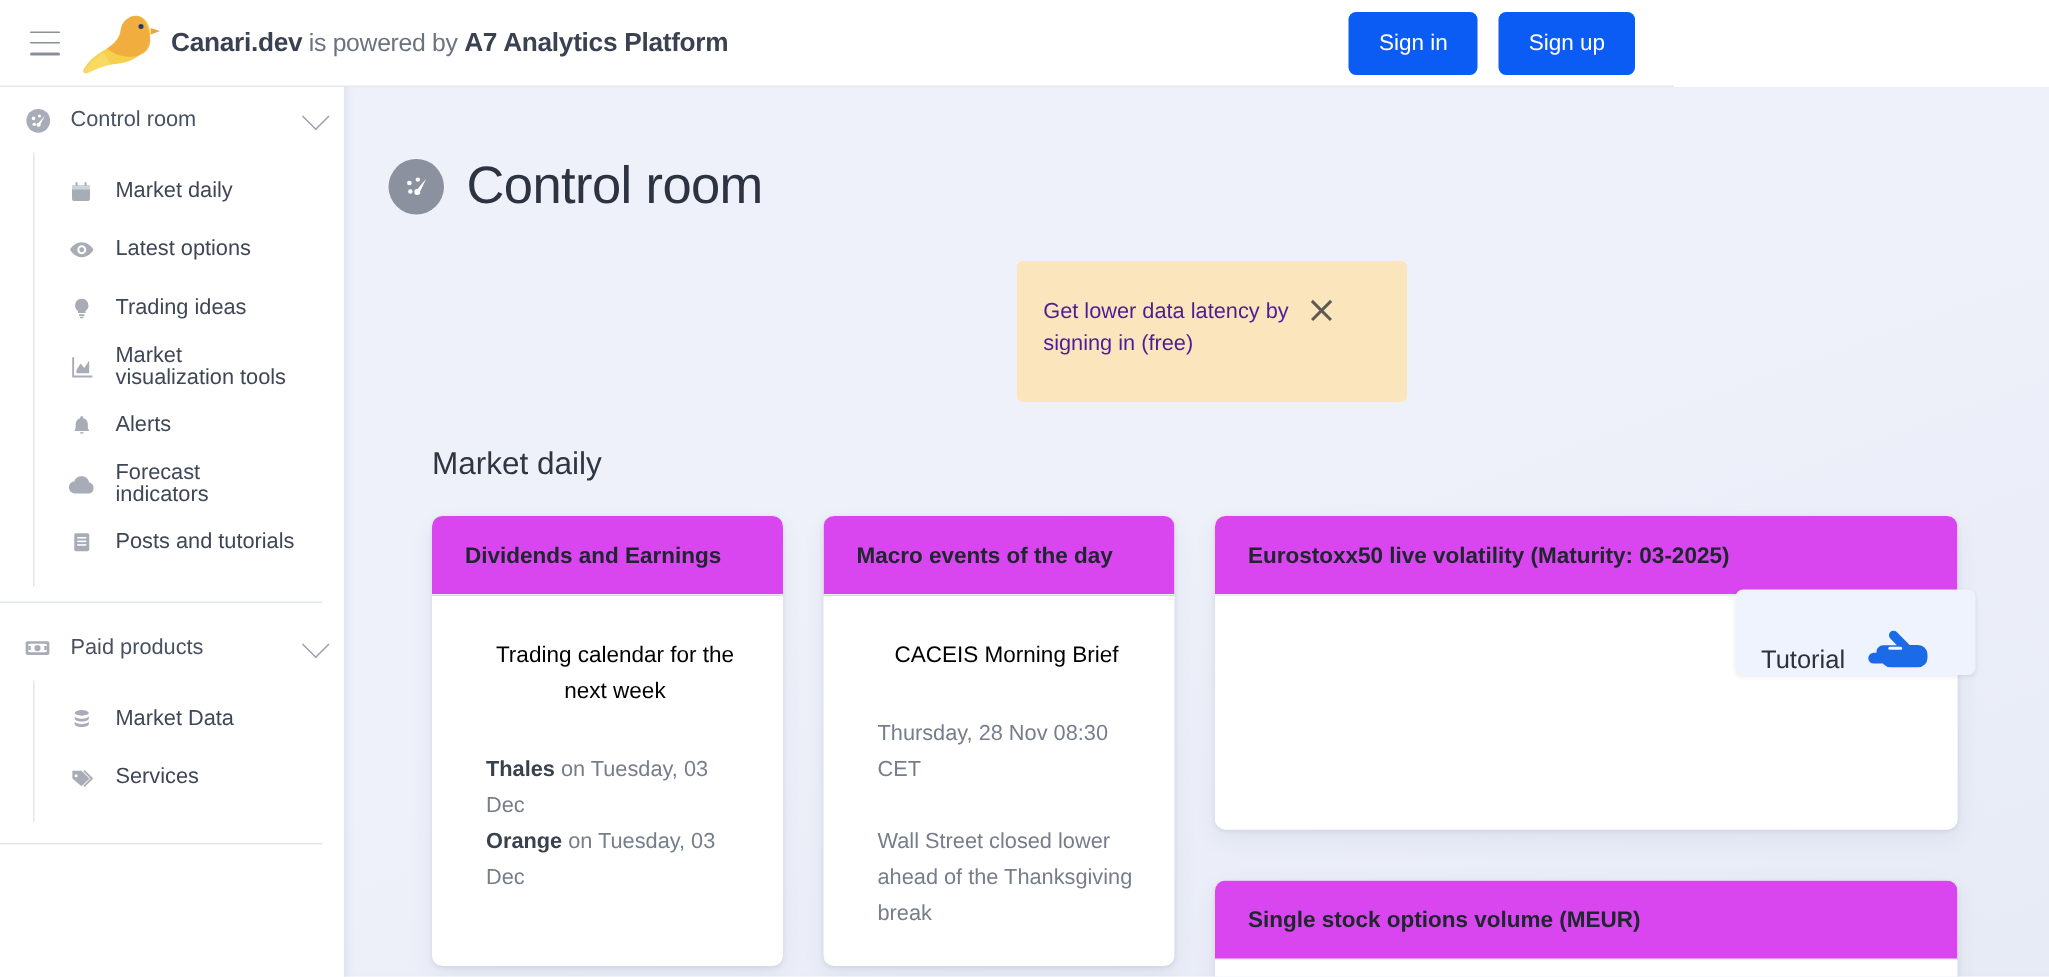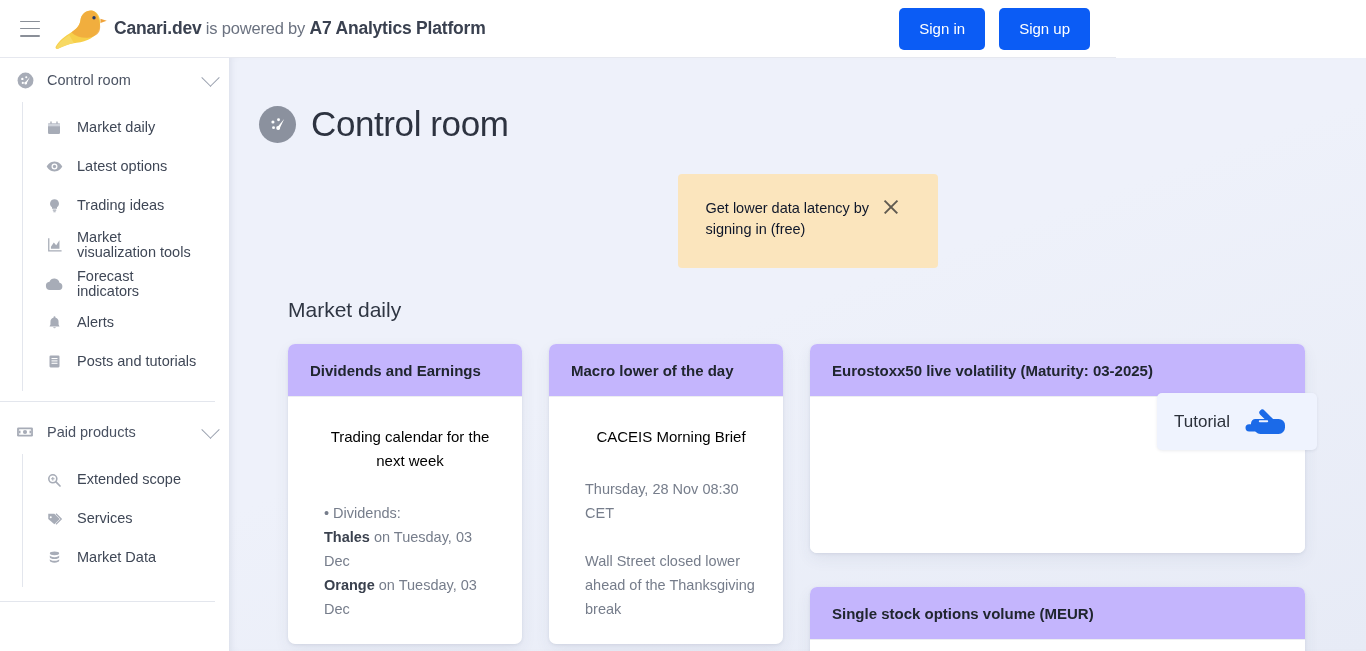--- a/index.html
+++ b/index.html
@@ -132,22 +132,22 @@
   .notice-wrap { display:flex; justify-content: center; margin-top: 30px; }
   .notice {
     width: 260px; min-height: 94px;
     background: #fbe5bd;
     border-radius: 4px;
     padding: 24px 14px 22px 18px;
     display: flex; align-items: flex-start;
     margin-left: 20px;
   }
   .notice-text {
-    font-size: 14.5px; color: #0f172a; line-height: 21px;
-    flex: 1; max-width: 168px; margin-left: 10px;
+    font-size: 14.5px; color: #4c1d95; line-height: 21px;
+    flex: 1; max-width: 168px;
   }
   .notice-close {
     width: 22px; height: 22px; flex: 0 0 22px;
     margin-left: 6px; margin-top: -2px;
     position: relative; cursor: pointer;
   }
   .notice-close:before, .notice-close:after {
     content:""; position:absolute; left: 2px; top: 10px;
     width: 18px; height: 1.8px; background: #5f5a50;
   }
@@ -164,21 +164,21 @@
     margin: 22px 0 0 59px;
     display: flex; gap: 27px; align-items: flex-start;
   }
   .card {
     background: #ffffff;
     border-radius: 7px;
     box-shadow: 0 1px 3px rgba(60,70,100,0.10), 0 6px 16px rgba(60,70,100,0.07);
     overflow: hidden;
   }
   .card-head {
-    background: #c4b5fd;
+    background: #d946ef;
     border-bottom: 1px solid #eceef1;
     padding: 18px 20px 17px 22px;
     font-size: 15px; color: #20262f; font-weight: 700;
     white-space: nowrap;
   }
   .card-body { padding: 28px 26px 10px 36px; }
   .card-a { width: 234px; height: 300px; }
   .card-b { width: 234px; height: 300px; }
   .card-c { width: 495px; height: 209px; }
   .card-d { width: 495px; height: 90px; margin-top: 34px; }
@@ -195,21 +195,21 @@
   .gap-block { margin-top: 24px; }
 
   
   .tutorial {
     position: absolute;
     top: 49px; left: 869px;
     width: 160px; height: 57px;
     background: #eff3fe;
     border-radius: 5px;
     box-shadow: 0 1px 3px rgba(60,70,100,0.10);
-    display: flex; align-items: center;
+    display: flex; align-items: flex-end;
     padding-left: 17px;
     z-index: 20;
     cursor: pointer;
   }
   .tutorial-label { font-size: 17px; color: #2c313b; }
   .tutorial-icon { margin-left: 13px; width: 44px; height: 34px; }
 </style>
 </head>
 <body>
 
@@ -294,37 +294,37 @@
       <div class="side-item two">
         <span class="it-icon">
           <svg width="17" height="17" viewBox="0 0 24 24" fill="#a7acb7">
               <path d="M3 3h1.8v17.2H22V22H3z"></path>
               <path d="M7 15l4-6 3.4 4.2L19 6v12H7z"></path>
             </svg>
         </span>
         <span class="it-label" style="max-width:120px;display:inline-block">Market visualization tools</span>
       </div>
 
-      <div class="side-item two">
-        <span class="it-icon">
-          <svg width="18" height="14" viewBox="0 0 24 18" fill="#a7acb7">
-              <path d="M19 17H6.5A5.5 5.5 0 0 1 6 6.05 7 7 0 0 1 19.3 7.2 5 5 0 0 1 19 17z"></path>
-            </svg>
-        </span>
-        <span class="it-label" style="max-width:110px;display:inline-block">Forecast indicators</span>
-      </div>
-
       <div class="side-item">
         <span class="it-icon">
           <svg width="15" height="17" viewBox="0 0 24 24" fill="#a7acb7">
               <path d="M12 2a1.6 1.6 0 0 0-1.6 1.6v.9A6.6 6.6 0 0 0 5.5 11v4.2L4 18.2h16L18.5 15.2V11a6.6 6.6 0 0 0-4.9-6.5v-.9A1.6 1.6 0 0 0 12 2z"></path>
               <path d="M9.8 19.4a2.3 2.3 0 0 0 4.4 0z"></path>
             </svg>
         </span>
         <span class="it-label">Alerts</span>
+      </div>
+
+      <div class="side-item two">
+        <span class="it-icon">
+          <svg width="18" height="14" viewBox="0 0 24 18" fill="#a7acb7">
+              <path d="M19 17H6.5A5.5 5.5 0 0 1 6 6.05 7 7 0 0 1 19.3 7.2 5 5 0 0 1 19 17z"></path>
+            </svg>
+        </span>
+        <span class="it-label" style="max-width:110px;display:inline-block">Forecast indicators</span>
       </div>
 
       <div class="side-item">
         <span class="it-icon">
           <svg width="15" height="17" viewBox="0 0 24 24" fill="#a7acb7">
               <rect x="4" y="2.5" width="16" height="19" rx="1.8"></rect>
               <rect x="7.2" y="6.4" width="9.6" height="1.7" fill="#fff"></rect>
               <rect x="7.2" y="10.2" width="9.6" height="1.7" fill="#fff"></rect>
               <rect x="7.2" y="14" width="9.6" height="1.7" fill="#fff"></rect>
             </svg>
@@ -345,51 +345,41 @@
             <circle cx="12" cy="12" r="2.5" fill="#a7acb7"></circle>
             <rect x="4.6" y="10.4" width="2" height="3.2" fill="#a7acb7"></rect>
             <rect x="17.4" y="10.4" width="2" height="3.2" fill="#a7acb7"></rect>
           </svg>
       </span>
       <span class="ghead-label">Paid products</span>
       <span class="chev"></span>
     </div>
 
     <div class="side-items">
-      <div class="side-item">
-        <span class="it-icon">
-          <svg width="16" height="16" viewBox="0 0 24 24">
-              <circle cx="10.2" cy="10.2" r="6" fill="none" stroke="#a7acb7" stroke-width="2.4"></circle>
-              <path d="M14.6 14.6L21 21" stroke="#a7acb7" stroke-width="2.6" stroke-linecap="round"></path>
-              <path d="M10.2 7.6v5.2M7.6 10.2h5.2" stroke="#a7acb7" stroke-width="1.6"></path>
-            </svg>
-        </span>
-        <span class="it-label">Extended scope</span>
+
+      <div class="side-item">
+        <span class="it-icon">
+          <svg width="15" height="17" viewBox="0 0 24 24" fill="#a7acb7">
+              <ellipse cx="12" cy="5.2" rx="7.5" ry="3"></ellipse>
+              <path d="M4.5 8.5v3c0 1.7 3.4 3 7.5 3s7.5-1.3 7.5-3v-3c0 1.7-3.4 3-7.5 3s-7.5-1.3-7.5-3z"></path>
+              <path d="M4.5 14.2v3c0 1.7 3.4 3 7.5 3s7.5-1.3 7.5-3v-3c0 1.7-3.4 3-7.5 3s-7.5-1.3-7.5-3z"></path>
+            </svg>
+        </span>
+        <span class="it-label">Market Data</span>
       </div>
 
       <div class="side-item">
         <span class="it-icon">
           <svg width="17" height="16" viewBox="0 0 24 24" fill="#a7acb7">
               <path d="M2.6 4.2h9.2l8 7.8-8 7.8-9.2-7.8z"></path>
               <circle cx="6.4" cy="9.2" r="1.5" fill="#fff"></circle>
               <path d="M14.2 4.2l8 7.8-8 7.8" fill="none" stroke="#a7acb7" stroke-width="1.8"></path>
             </svg>
         </span>
         <span class="it-label">Services</span>
-      </div>
-
-      <div class="side-item">
-        <span class="it-icon">
-          <svg width="15" height="17" viewBox="0 0 24 24" fill="#a7acb7">
-              <ellipse cx="12" cy="5.2" rx="7.5" ry="3"></ellipse>
-              <path d="M4.5 8.5v3c0 1.7 3.4 3 7.5 3s7.5-1.3 7.5-3v-3c0 1.7-3.4 3-7.5 3s-7.5-1.3-7.5-3z"></path>
-              <path d="M4.5 14.2v3c0 1.7 3.4 3 7.5 3s7.5-1.3 7.5-3v-3c0 1.7-3.4 3-7.5 3s-7.5-1.3-7.5-3z"></path>
-            </svg>
-        </span>
-        <span class="it-label">Market Data</span>
       </div>
     </div>
   </div>
 
   <div class="side-divider bottom"></div>
 </div>
 
 <div class="main">
 
   <div class="page-head">
@@ -413,29 +403,28 @@
 
   <div class="section-title">Market daily</div>
 
   <div class="cards">
 
     <div class="card card-a">
       <div class="card-head">Dividends and Earnings</div>
       <div class="card-body">
         <div class="body-title">Trading calendar for the next week</div>
         <div class="body-sub">
-          <div>• Dividends:</div>
           <div><b>Thales</b><span> on Tuesday, 03 Dec</span></div>
           <div><b>Orange</b><span> on Tuesday, 03 Dec</span></div>
         </div>
       </div>
     </div>
 
     <div class="card card-b">
-      <div class="card-head">Macro lower of the day</div>
+      <div class="card-head">Macro events of the day</div>
       <div class="card-body">
         <div class="body-title">CACEIS Morning Brief</div>
         <div class="body-sub">Thursday, 28 Nov 08:30 CET</div>
         <div class="body-sub gap-block">Wall Street closed lower ahead of the Thanksgiving break</div>
       </div>
     </div>
 
     <div class="col-right">
       <div class="card card-c">
         <div class="card-head">Eurostoxx50 live volatility (Maturity: 03-2025)</div>

